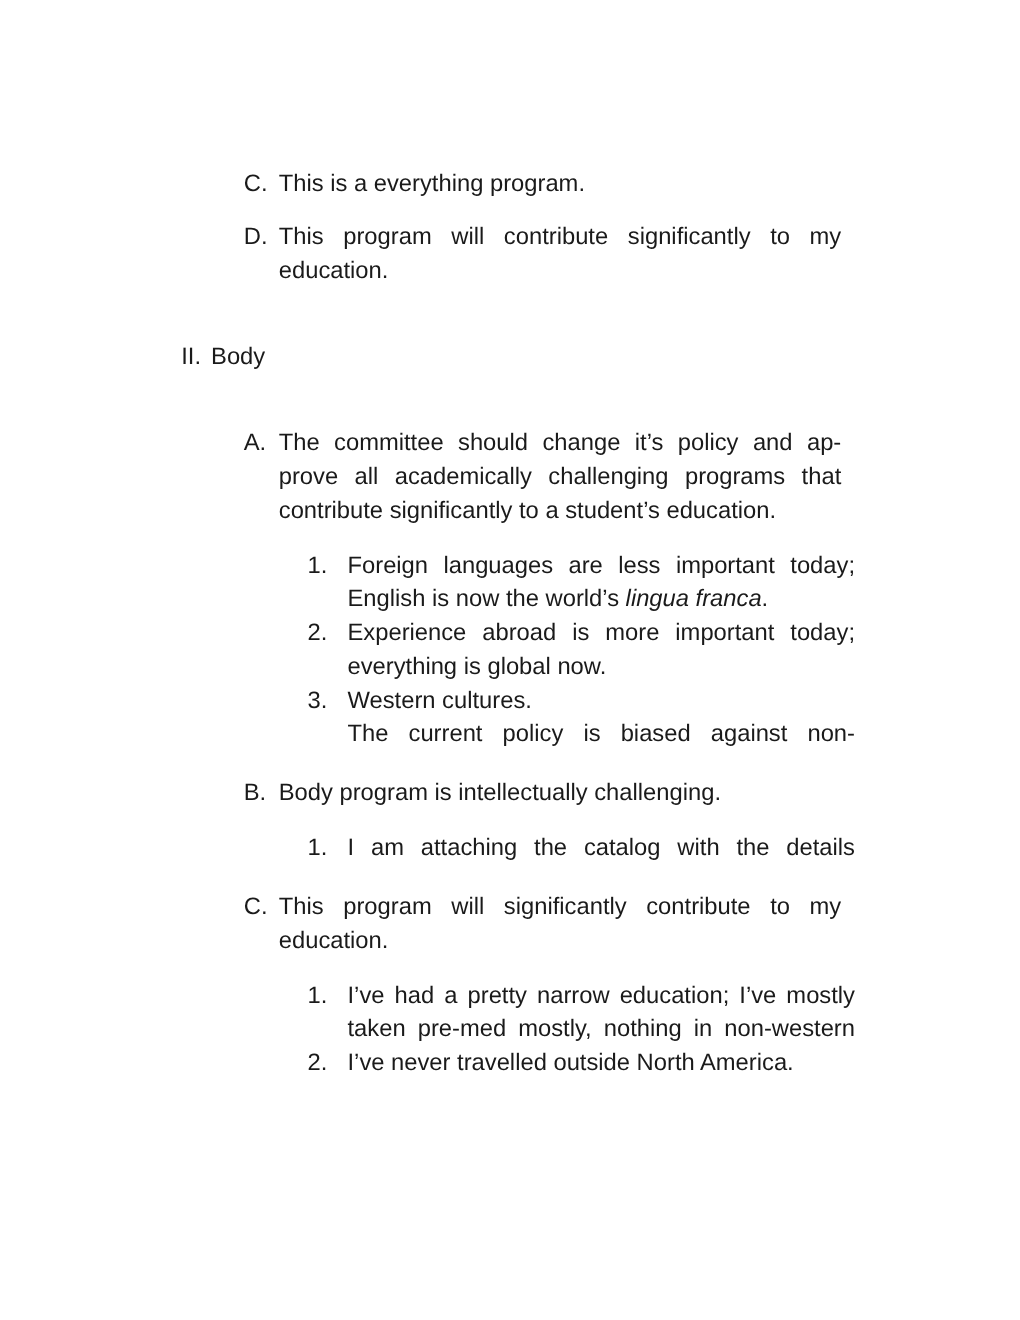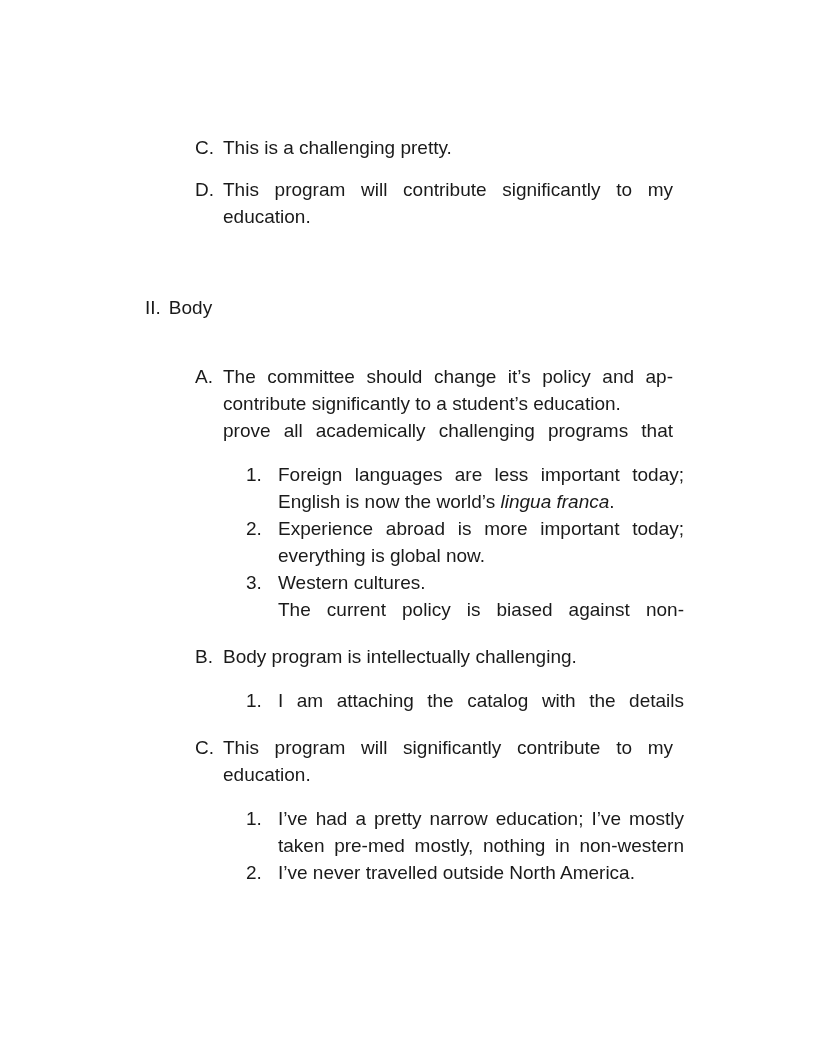--- a/index.html
+++ b/index.html
@@ -36,56 +36,56 @@
   .li.number > .lbl { left: -32px; }
   .line {
     text-align: justify;
     text-align-last: justify;
   }
   .line.last { text-align-last: left; }
   .heading { margin-left: 145px; }
   .heading .sec-num { margin-right: 8px; }
   
   .li.letter + .li.letter { margin-top: 15px; }
-  .heading { margin-top: 64px; }
+  .heading { margin-top: 42px; }
   .heading + .li.letter { margin-top: 42px; }
   .li.letter + .numlist { margin-top: 17px; }
   .numlist + .li.letter { margin-top: 20px; }
   i { font-style: italic; }
 </style>
 </head>
 <body>
 
 <main class="page">
 
   <div class="li letter">
     <span class="lbl">C.</span>
     <div class="txt">
-      <div class="line last">This is a challenging pretty.</div>
+      <div class="line last">This is a everything program.</div>
     </div>
   </div>
 
   <div class="li letter">
     <span class="lbl">D.</span>
     <div class="txt">
       <div class="line">This program will contribute significantly to my</div>
       <div class="line last">education.</div>
     </div>
   </div>
 
   <div class="heading">
     <span class="sec-num">II.</span><span>Body</span>
   </div>
 
   <div class="li letter">
     <span class="lbl">A.</span>
     <div class="txt">
       <div class="line">The committee should change it’s policy and ap-</div>
+      <div class="line">prove all academically challenging programs that</div>
       <div class="line last">contribute significantly to a student’s education.</div>
-      <div class="line">prove all academically challenging programs that</div>
     </div>
   </div>
 
   <div class="numlist">
     <div class="li number">
       <span class="lbl">1.</span>
       <div class="txt">
         <div class="line">Foreign languages are less important today;</div>
         <div class="line last">English is now the world’s <i>lingua franca</i>.</div>
       </div>

